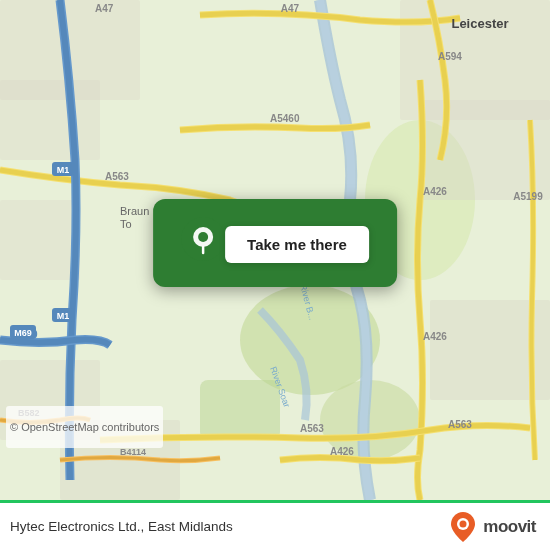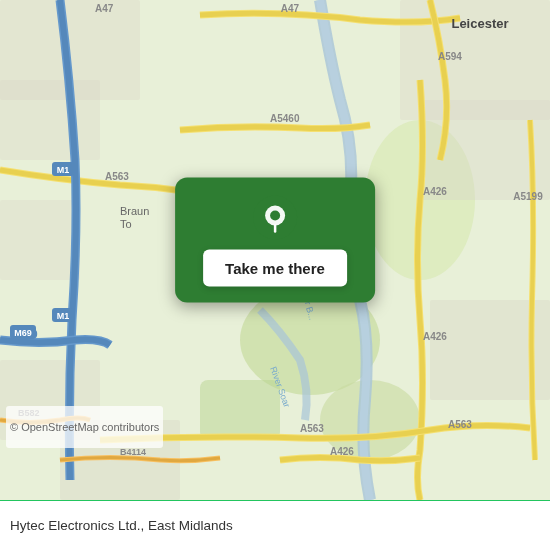--- a/index.html
+++ b/index.html
@@ -29,21 +29,21 @@
     
     #popup-card {
       position: absolute;
       left: 50%;
       top: 50%;
       transform: translate(-50%, -58%);
       background: #2e7d32;
       border-radius: 12px;
       padding: 18px 28px 16px 28px;
       display: flex;
-      flex-direction: column;
+      flex-direction: row;
       align-items: center;
       box-shadow: 0 4px 16px rgba(0,0,0,0.35);
       z-index: 10;
       min-width: 180px;
     }
 
     #pin-icon {
       width: 44px;
       height: 44px;
       margin-bottom: 10px;
@@ -64,21 +64,21 @@
 
     
     #bottom-bar {
       width: 550px;
       height: 50px;
       background: white;
       display: flex;
       align-items: center;
       justify-content: space-between;
       padding: 0 14px 0 10px;
-      border-top: 1px solid #22c55e;
+      border-top: 3px solid #22c55e;
     }
 
     #bottom-info {
       display: flex;
       align-items: center;
       gap: 0;
       font-size: 13.5px;
       color: #333;
     }
 
@@ -217,13 +217,21 @@
       <path d="M22 30 L22 36" stroke="white" stroke-width="2.5" stroke-linecap="round"></path>
     </svg>
     <button id="take-me-there-btn">Take me there</button>
   </div>
 
   <div id="osm-credit">© OpenStreetMap contributors</div>
 </div>
 
 <div id="bottom-bar">
   <span id="bottom-info">Hytec Electronics Ltd., East Midlands</span>
+  <div id="moovit-logo">
+    <svg id="moovit-pin" viewBox="0 0 28 34" xmlns="http://www.w3.org/2000/svg">
+      <path d="M14 2 C7 2 2 8 2 14 C2 22 14 32 14 32 C14 32 26 22 26 14 C26 8 21 2 14 2 Z" fill="#e85d26"></path>
+      <circle cx="14" cy="14" r="6" fill="white"></circle>
+      <circle cx="14" cy="14" r="3.5" fill="#e85d26"></circle>
+    </svg>
+    <span id="moovit-text">moovit</span>
+  </div>
 </div>
 
 </body></html>

